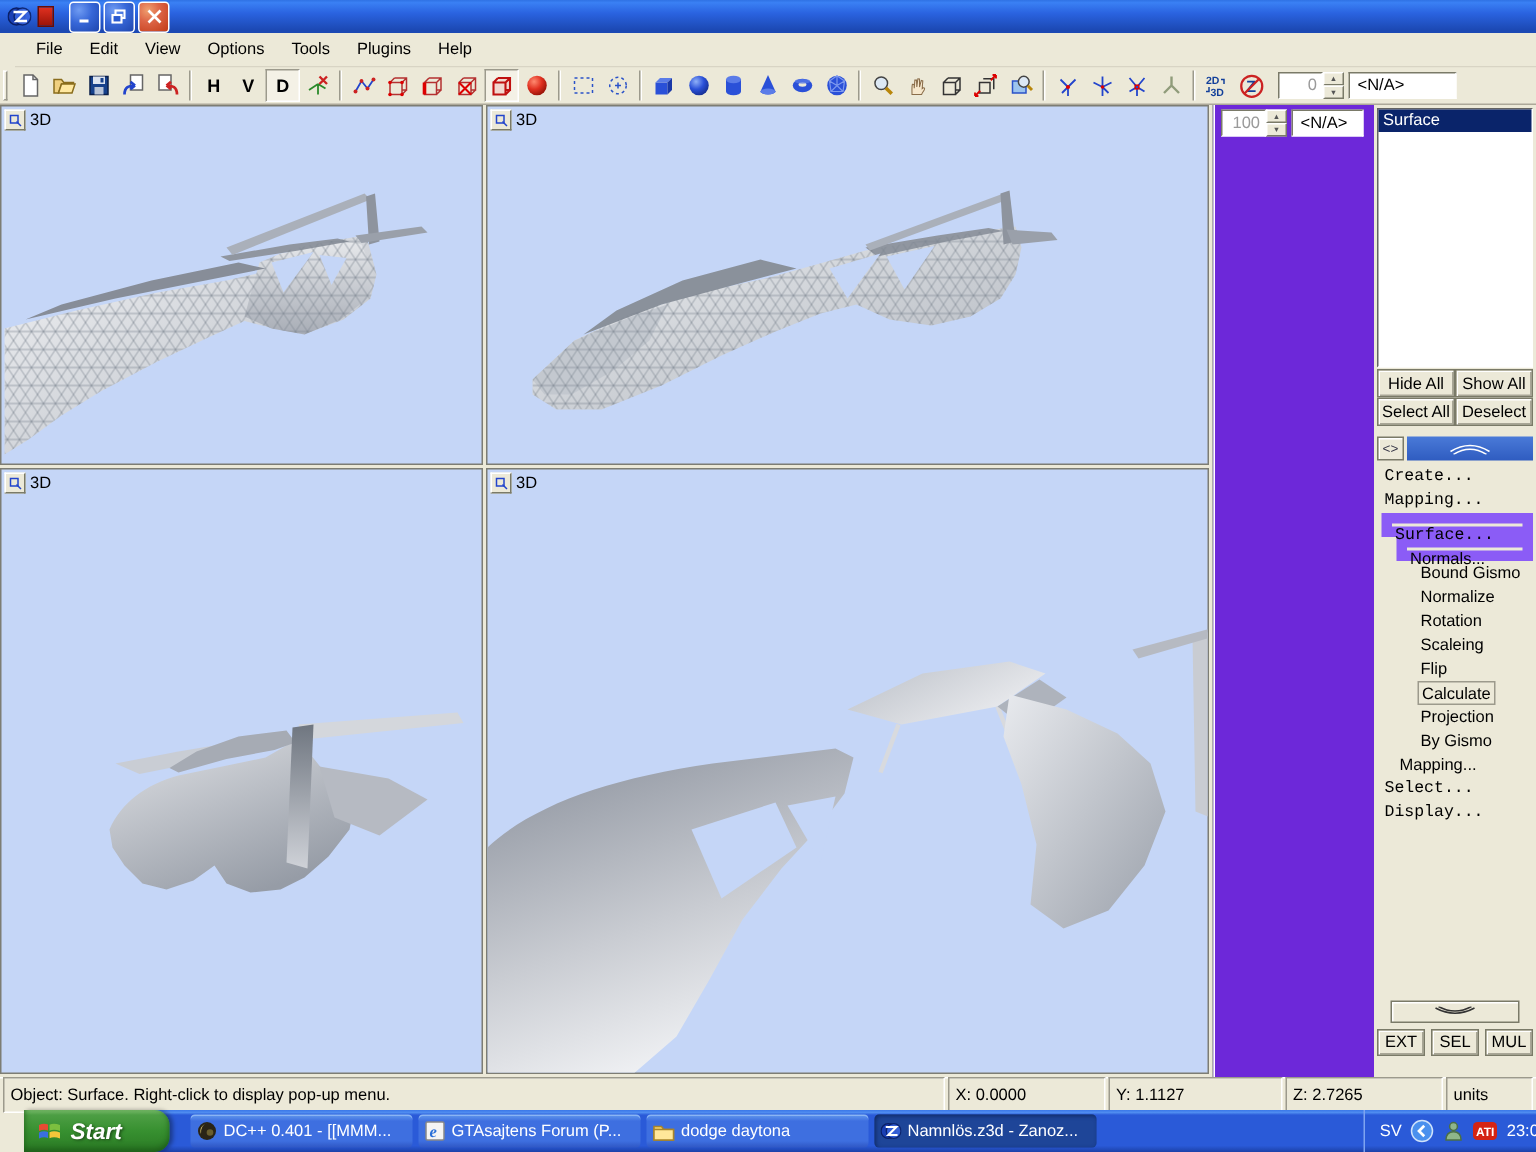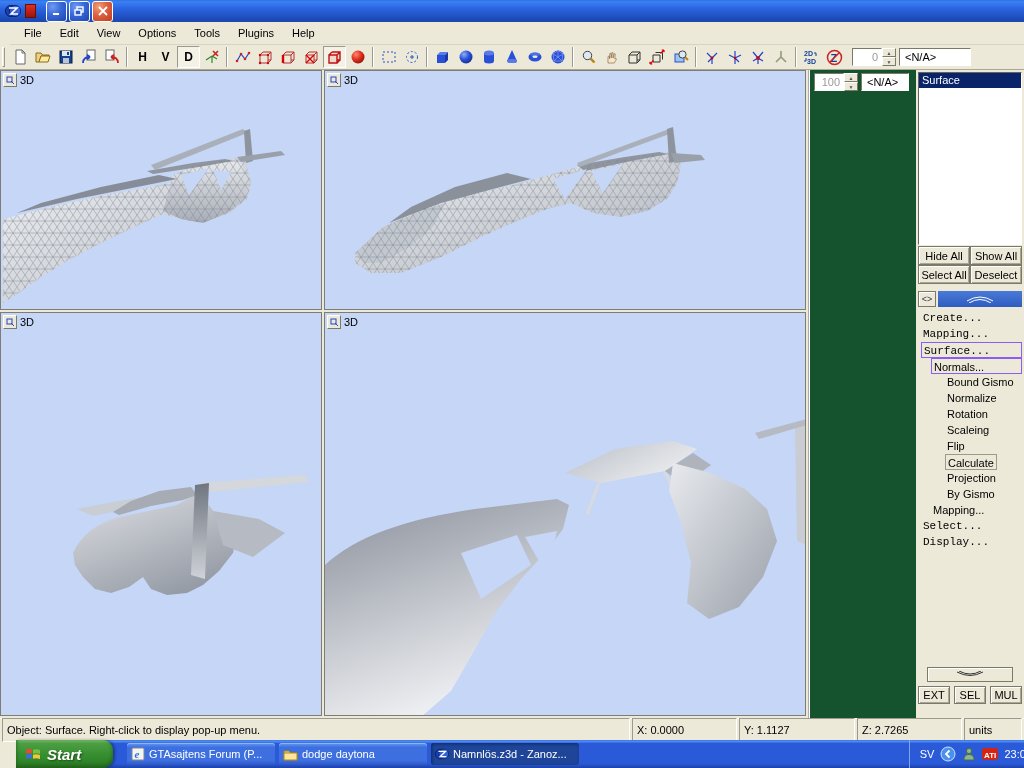--- a/index.html
+++ b/index.html
@@ -51,38 +51,38 @@
   .vp.tr { left:324px; top:0; width:482px; height:240px; }
   .vp.bl { left:0; top:242px; width:322px; height:404px; }
   .vp.br { left:324px; top:242px; width:482px; height:404px; }
   .vp .vhead { position:absolute; left:2px; top:2px; display:flex; align-items:center; z-index:5; }
   .vp .vbtn { width:14px; height:14px; background:#ECE9D8; border:1px solid; border-color:#fff #7a7a68 #7a7a68 #fff;
     display:flex; align-items:center; justify-content:center; margin-right:3px; }
   .vp .vlabel { color:#000; font-size:11px; }
   .vp svg.scene { position:absolute; left:0; top:0; }
 
   
-  .sidestrip { width:108px; height:648px; background:#14532d; border-left:2px groove #fff; position:relative; padding-top:3px; }
+  .sidestrip { width:108px; height:648px; background:#6d28d9; border-left:2px groove #fff; position:relative; padding-top:3px; }
   .sidestrip .row { display:flex; align-items:center; padding-left:4px; }
 
   
   .rpanel { width:108px; height:648px; background:#ECE9D8; position:relative; padding:2px 2px 0 2px; }
   .listbox { width:104px; height:173px; background:#fff; border:1px solid; border-color:#636363 #fff #fff #636363; }
   .listbox .item.sel { background:#0A246A; color:#fff; padding:1px 3px; height:15px; }
   .btngrid { display:grid; grid-template-columns:52px 52px; grid-auto-rows:19px; margin-top:1px; }
   .xbtn { background:#ECE9D8; border:1px solid #7a7a68; box-shadow:inset 1px 1px 0 #fff, inset -1px -1px 0 #a8a696;
     display:flex; align-items:center; justify-content:center; color:#000; font-size:11px; white-space:nowrap; }
   .toolrow { display:flex; margin-top:7px; height:16px; }
   .smbtn { width:18px; background:#ECE9D8; border:1px solid #7a7a68; box-shadow:inset 1px 1px 0 #fff;
     display:flex; align-items:center; justify-content:center; font-size:9px; color:#334; }
   .bluebar { flex:1; margin-left:2px; background:linear-gradient(180deg,#4a7ad8,#2f5cc0); display:flex; align-items:center; justify-content:center; }
   .cmds { margin-top:3px; }
   .cmd { height:16px; line-height:14px; padding:1px 2px; color:#000; white-space:nowrap; }
   .ind0 { margin-left:3px;font-family:Liberation Mono, monospace; } .ind1 { margin-left:13px; } .ind2 { margin-left:27px; }
-  .boxfull { border:1px solid #8b5cf6; background:#ECE9D8; }
+  .boxfull { border:7px solid #8b5cf6; background:#ECE9D8; }
   .boxword { border:1px solid #9c9a8c; display:inline-block; height:16px; }
   .panelbottom { position:absolute; left:2px; bottom:14px; width:104px; }
   .chevbtn { width:86px; height:15px; margin:0 auto 4px auto; background:#ECE9D8; border:1px solid #7a7a68;
     box-shadow:inset 1px 1px 0 #fff; display:flex; align-items:center; justify-content:center; }
   .b3row { display:flex; justify-content:space-between; }
   .b3row .xbtn { width:32px; height:18px; }
 
   
   .statusbar { position:absolute; left:0; top:718px; width:1024px; height:22px; background:#ECE9D8;
     border-top:1px solid #fff; display:flex; align-items:center; padding:1px 2px; gap:2px; }
@@ -615,20 +615,28 @@
       <path d="M9,4.8 Q12,3.4 16,5 L16,9 Q12,7.4 9,8.8 Z" fill="#7cbf3f"></path>
       <path d="M2,10 Q5,8.4 8,9.6 L8,13.6 Q5,12.4 2,14 Z" fill="#3a6fe0"></path>
       <path d="M9,9.8 Q12,8.4 16,10 L16,14 Q12,12.4 9,13.8 Z" fill="#f4c63a"></path>
     </svg>
     <span class="slabel">Start</span>
   </div>
 
   <div class="taskbtns">
     <div class="task">
       <svg width="14" height="14" viewBox="0 0 14 14">
+          <circle cx="7" cy="7" r="6" fill="#2a2416"></circle>
+          <path d="M3,9 A5,5 0 0 1 7,2 A4,6 0 0 0 3,9" fill="#d8c26a"></path>
+          <circle cx="9" cy="8" r="2.2" fill="#6a5e2e"></circle>
+        </svg>
+      <span class="tlabel">DC++ 0.401 - [[MMM...</span>
+    </div>
+    <div class="task">
+      <svg width="14" height="14" viewBox="0 0 14 14">
           <rect x="1" y="1" width="12" height="12" rx="1" fill="#f4f4f4" stroke="#888"></rect>
           <text x="3.4" y="11" font-size="11" font-style="italic" font-weight="bold" fill="#2a6fd8" font-family="Liberation Serif, serif">e</text>
         </svg>
       <span class="tlabel">GTAsajtens Forum (P...</span>
     </div>
     <div class="task">
       <svg width="15" height="13" viewBox="0 0 15 13">
           <path d="M1,3 h5 l1.5,2 H14 v7 H1 Z" fill="#f7d368" stroke="#a8842a"></path>
           <path d="M1,5 h13 v7 H1 Z" fill="#ffe79a" stroke="#a8842a"></path>
         </svg>

